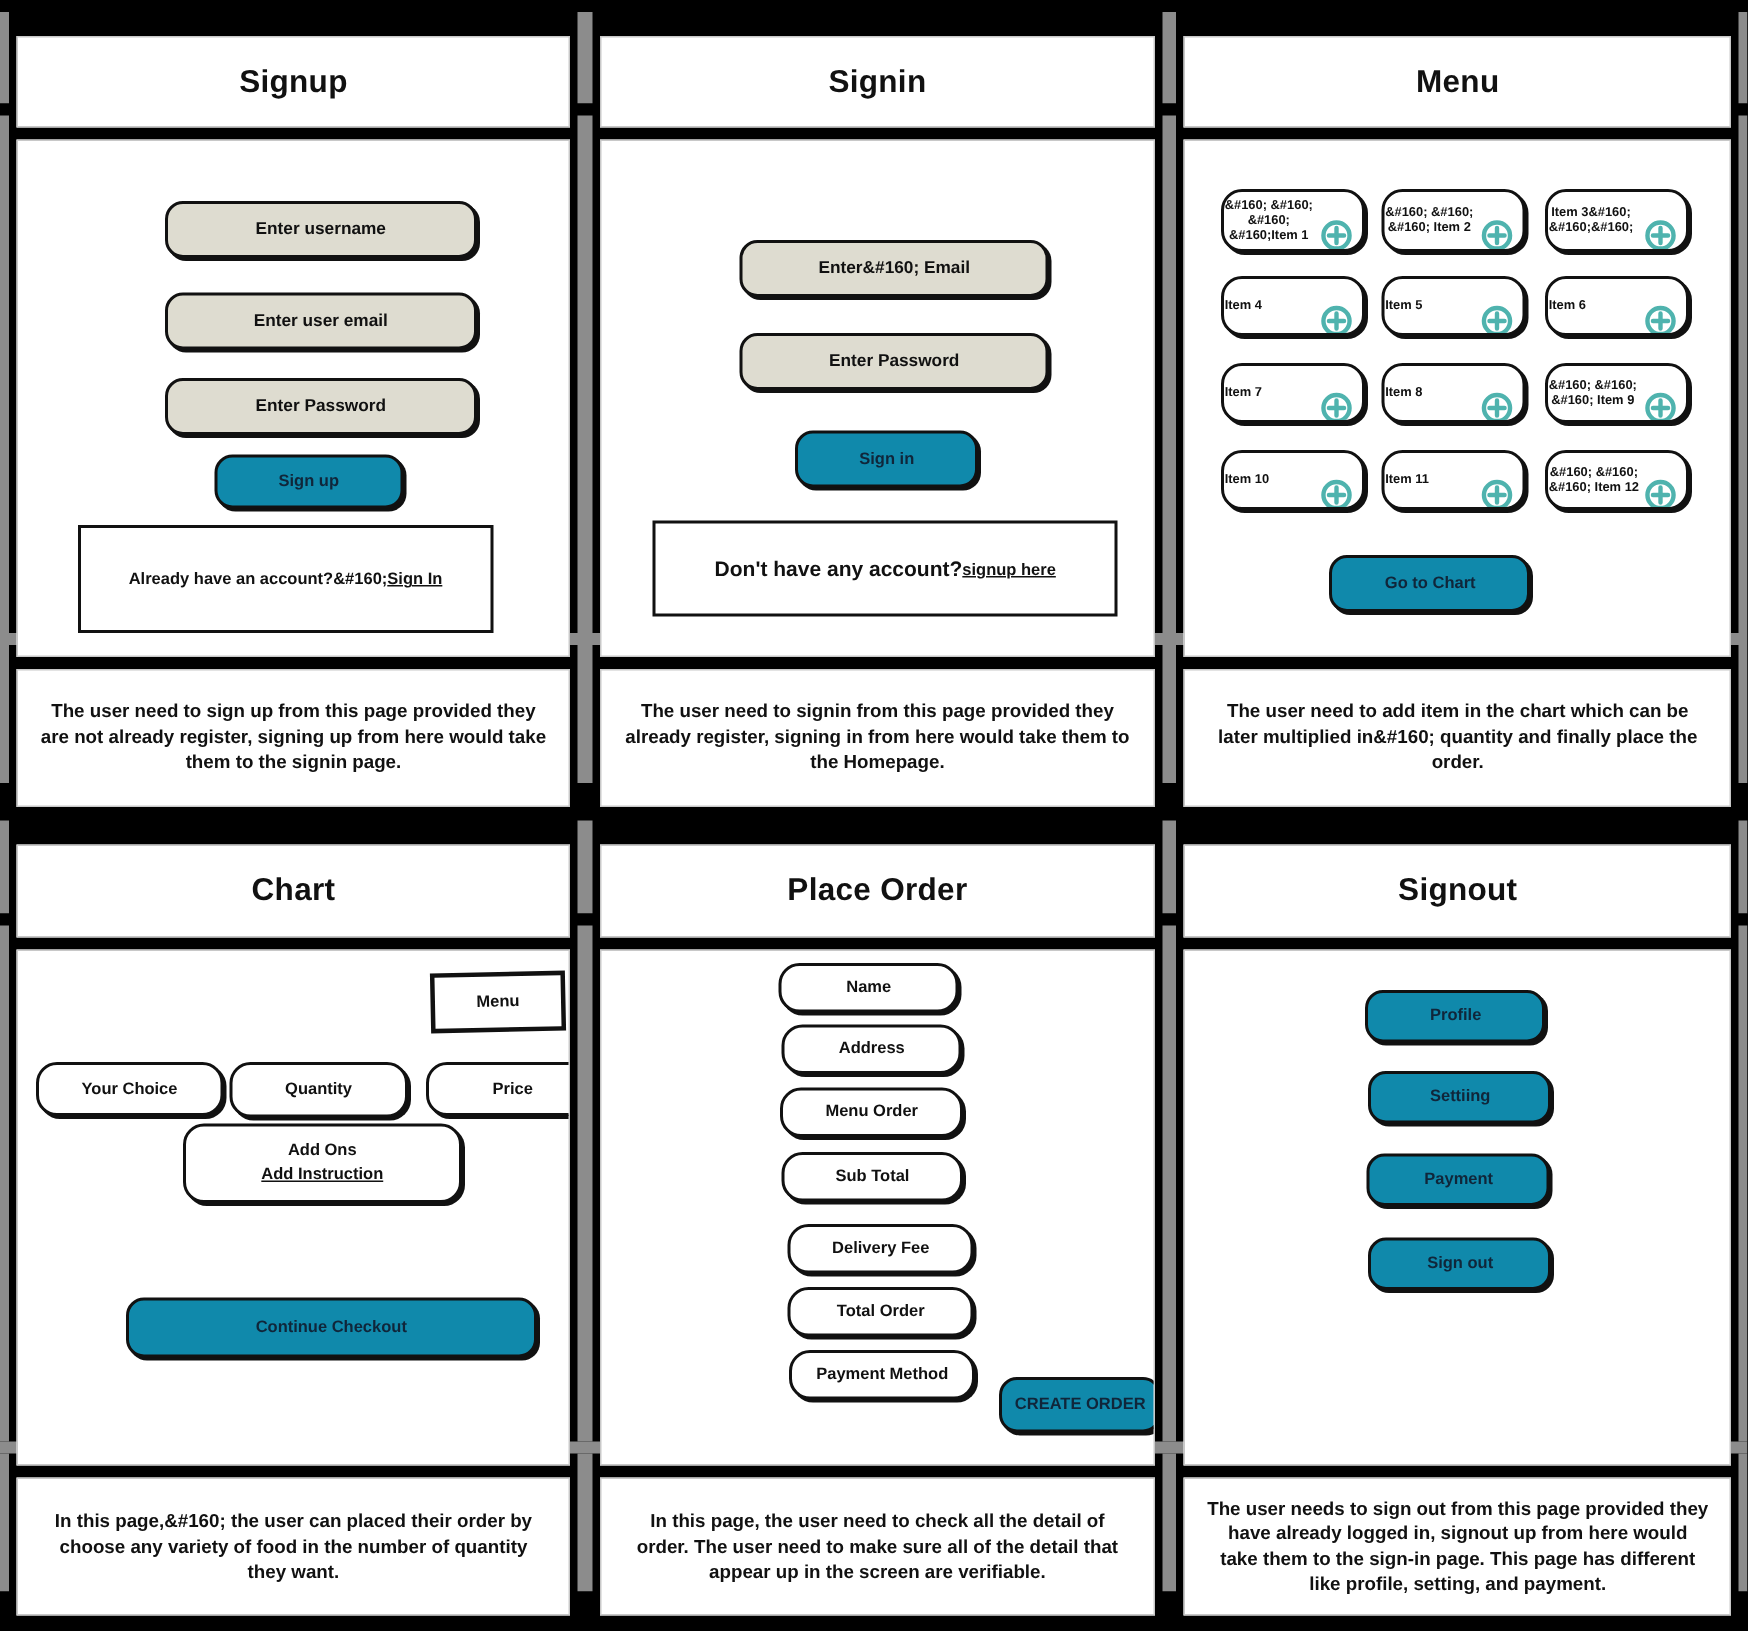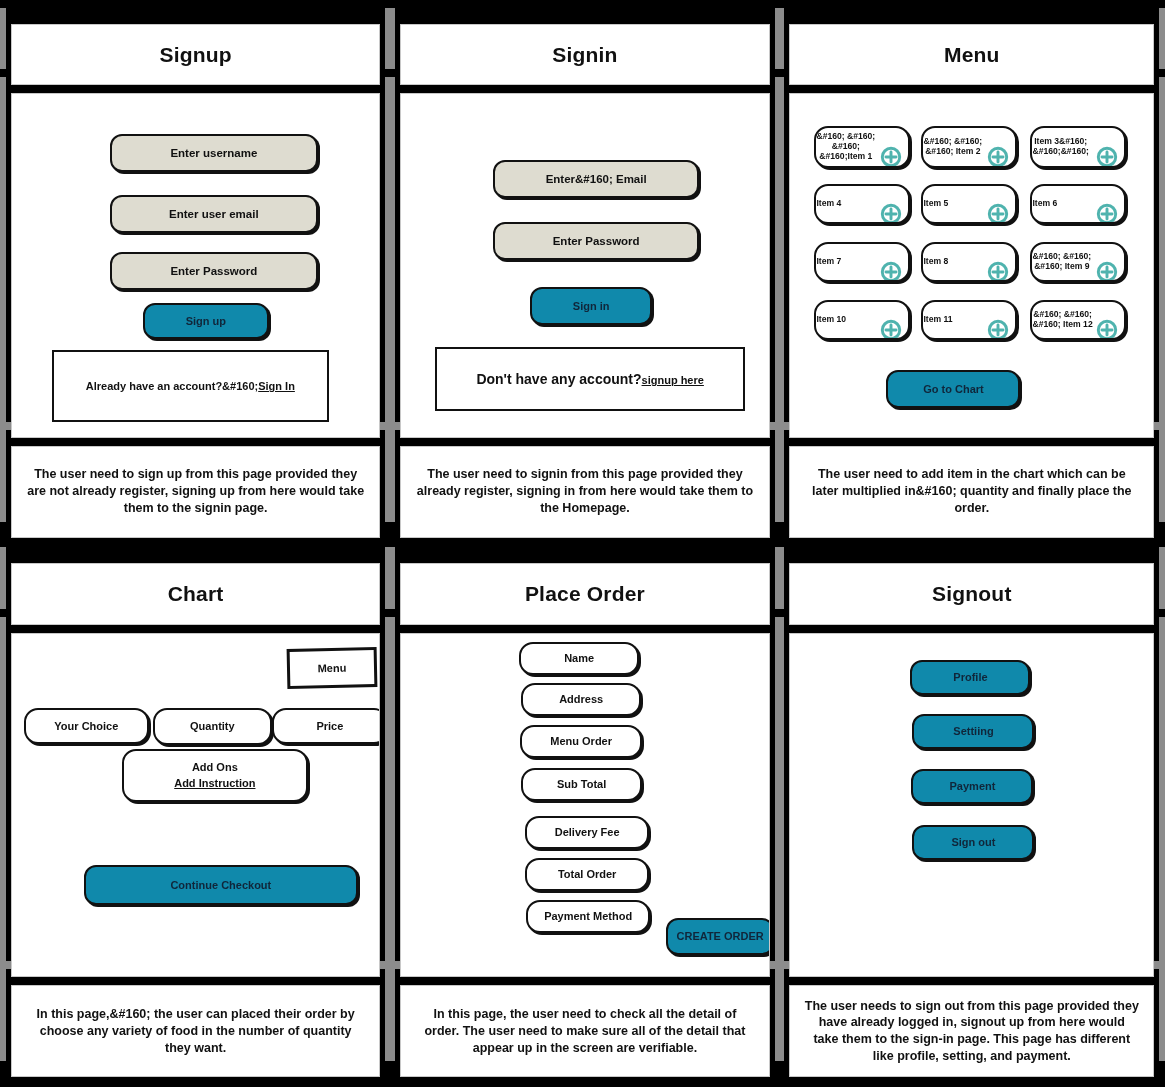--- a/index.html
+++ b/index.html
@@ -407,21 +407,21 @@
           <div class="skew-box" style="left:275px; top:14px; width:90px; height:40px;">
             <span>Menu</span>
           </div>
 
           <div class="box-round" style="left:12px; top:74px; width:125px; height:36px;">
             <span>Your Choice</span>
           </div>
           <div class="box-round" style="left:141px; top:74px; width:119px; height:37px;">
             <span>Quantity</span>
           </div>
-          <div class="box-round" style="left:260px; top:74px; width:116px; height:36px;justify-content:center;">
+          <div class="box-round" style="left:272px; top:74px; width:116px; height:36px;justify-content:center;">
             <span>Price</span>
           </div>
 
           <div class="box-round" style="left:110px; top:115px; width:186px; height:53px;">
             <div style="margin-bottom:4px;">Add Ons</div>
             <div class="linkish">Add Instruction</div>
           </div>
 
           <div class="btn-teal" style="left:72px; top:231px; width:274px; height:40px;">
             <span>Continue Checkout</span>

